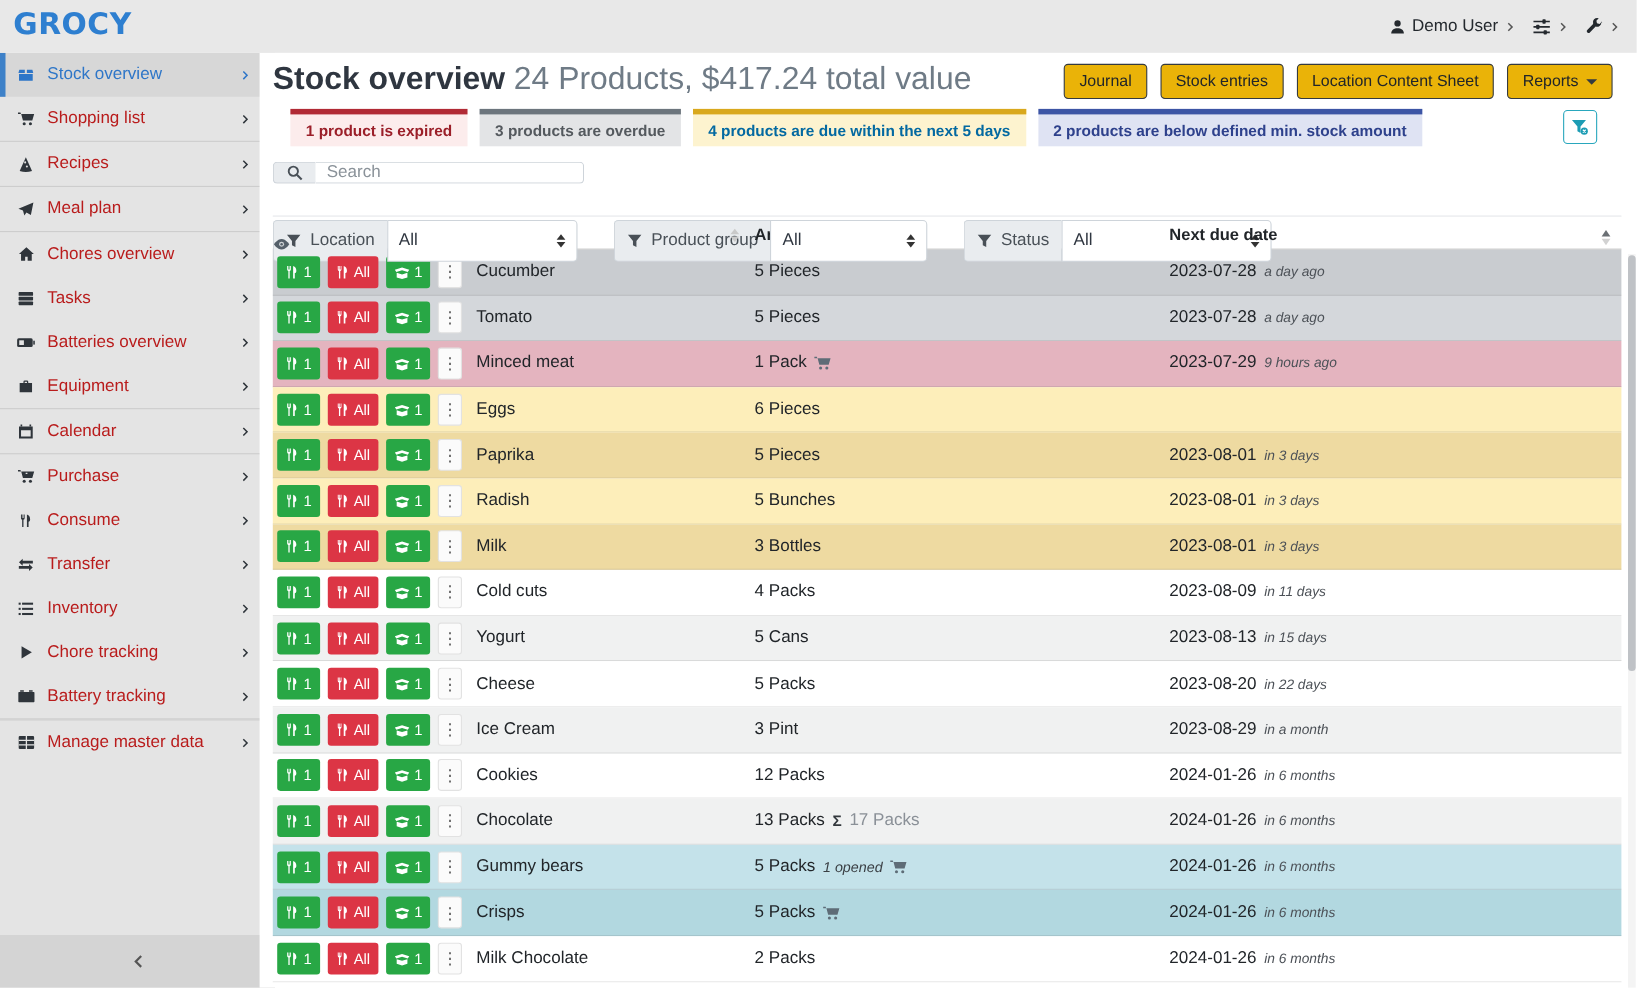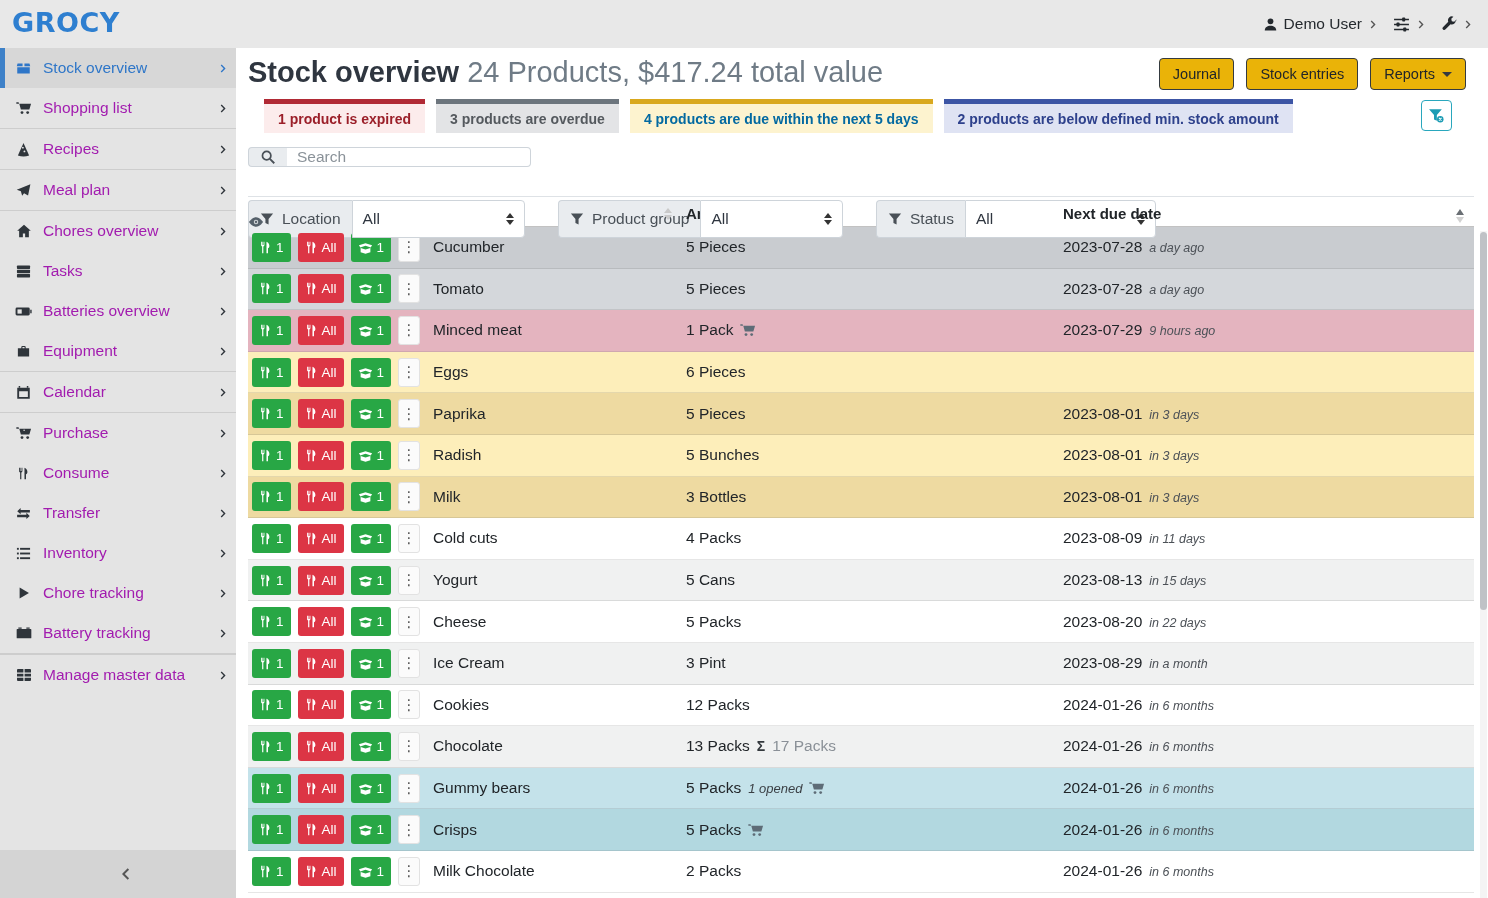--- a/index.html
+++ b/index.html
@@ -8,21 +8,21 @@
   .ic svg{display:block;}
   
   #topbar{position:absolute;left:0;top:0;width:1488px;height:48px;background:#e8e8e8;z-index:5;}
   #logo{position:absolute;left:12px;top:7px;font-weight:900;font-size:27px;letter-spacing:.5px;
         color:#2e7fd0;font-family:"DejaVu Sans",sans-serif;}
   #usermenu{position:absolute;right:14px;top:0;height:48px;display:flex;align-items:center;gap:14px;color:#24292e;}
   .um-item{display:flex;align-items:center;gap:6px;cursor:pointer;font-size:15.5px;}
   .chev{color:#555;}
   
   #sidebar{position:absolute;left:0;top:48px;width:250px;height:850px;background:#e4e4e4;}
-  .sb-item{height:40px;display:flex;align-items:center;gap:9px;padding-left:13px;color:#a21caf;
+  .sb-item{height:40px;display:flex;align-items:center;gap:9px;padding-left:13px;color:#b91c1c;
            font-size:15.5px;cursor:pointer;position:relative;}
   .sb-item .ic{width:21px;display:flex;justify-content:center;color:#2f353b;}
   .sb-item.active{background:#d7d7d7;border-left:5px solid #3e81c8;padding-left:8px;color:#2e76c8;}
   .sb-item.active .ic{color:#2e76c8;}
   .sb-div{height:1px;background:#cdcdcd;}
   .sb-chev-r{position:absolute;right:16px;color:#555;}
   #sb-collapse{position:absolute;left:0;bottom:0;width:250px;height:48px;background:#d4d4d4;
                display:flex;align-items:center;justify-content:center;color:#555;cursor:pointer;}
   
   #content{position:absolute;left:236px;top:48px;width:1238px;height:850px;background:#fff;}
@@ -405,20 +405,23 @@
   </div>
 
   <div id="hdr-buttons">
     <button class="obtn">
         <span>Journal</span>
       </button>
     <button class="obtn">
         <span>Stock entries</span>
       </button>
     <button class="obtn">
+        <span>Location Content Sheet</span>
+      </button>
+    <button class="obtn">
         <span>Reports</span>
         <span class="caret"></span>
       </button>
   </div>
 
   <div id="banners">
     <div class="bn bn-expired">1 product is expired</div>
       <div class="bn bn-overdue">3 products are overdue</div>
       <div class="bn bn-duesoon">4 products are due within the next 5 days</div>
       <div class="bn bn-belowmin">2 products are below defined min. stock amount</div>

